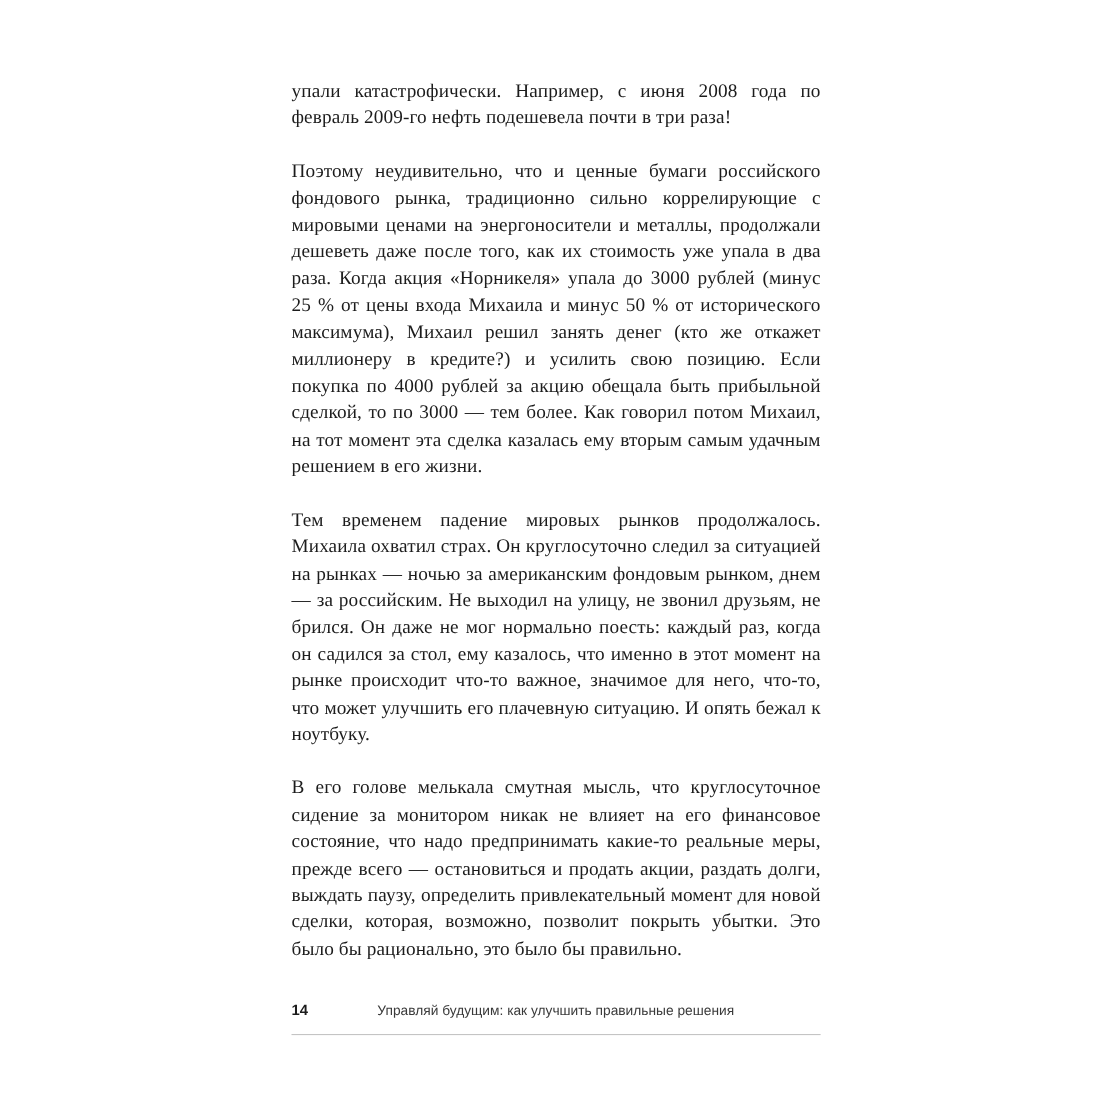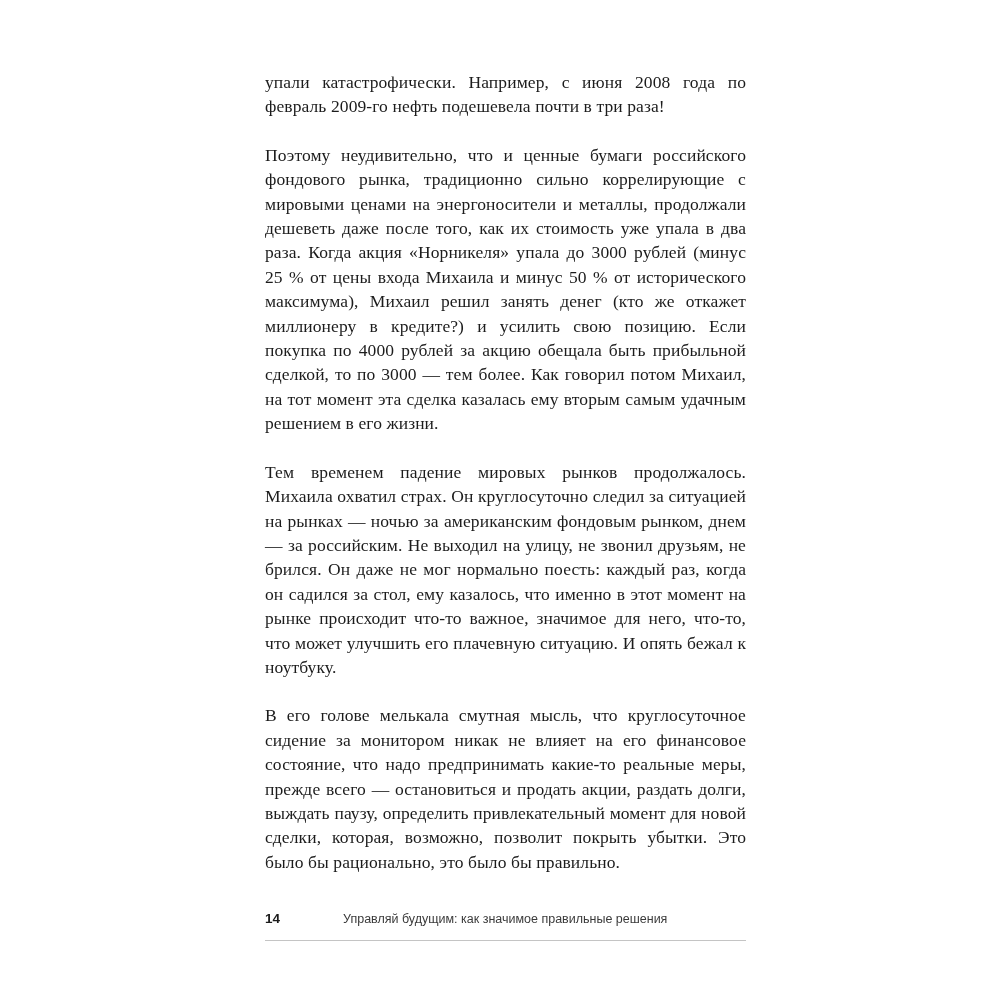--- a/index.html
+++ b/index.html
@@ -79,18 +79,18 @@
 
   <div class="text-block">
     <p>упали катастрофически. Например, с июня 2008 года по февраль 2009-го нефть подешевела почти в три раза!</p>
     <p>Поэтому неудивительно, что и ценные бумаги российского фондового рынка, традиционно сильно коррелирующие с мировыми ценами на энергоносители и металлы, продолжали дешеветь даже после того, как их стоимость уже упала в два раза. Когда акция «Норникеля» упала до 3000 рублей (минус 25 % от цены входа Михаила и минус 50 % от исторического максимума), Михаил решил занять денег (кто же откажет миллионеру в кредите?) и усилить свою позицию. Если покупка по 4000 рублей за акцию обещала быть прибыльной сделкой, то по 3000 — тем более. Как говорил потом Михаил, на тот момент эта сделка казалась ему вторым самым удачным решением в его жизни.</p>
     <p>Тем временем падение мировых рынков продолжалось. Михаила охватил страх. Он круглосуточно следил за ситуацией на рынках — ночью за американским фондовым рынком, днем — за российским. Не выходил на улицу, не звонил друзьям, не брился. Он даже не мог нормально поесть: каждый раз, когда он садился за стол, ему казалось, что именно в этот момент на рынке происходит что-то важное, значимое для него, что-то, что может улучшить его плачевную ситуацию. И опять бежал к ноутбуку.</p>
     <p>В его голове мелькала смутная мысль, что круглосуточное сидение за монитором никак не влияет на его финансовое состояние, что надо предпринимать какие-то реальные меры, прежде всего — остановиться и продать акции, раздать долги, выждать паузу, определить привлекательный момент для новой сделки, которая, возможно, позволит покрыть убытки. Это было бы рационально, это было бы правильно.</p>
   </div>
 
   <div class="footer">
     <span class="page-number">14</span>
-    <span class="running-title">Управляй будущим: как значимое правильные решения</span>
+    <span class="running-title">Управляй будущим: как улучшить правильные решения</span>
   </div>
 
   <div class="footer-rule"></div>
 
 </div>
 
 </body></html>

